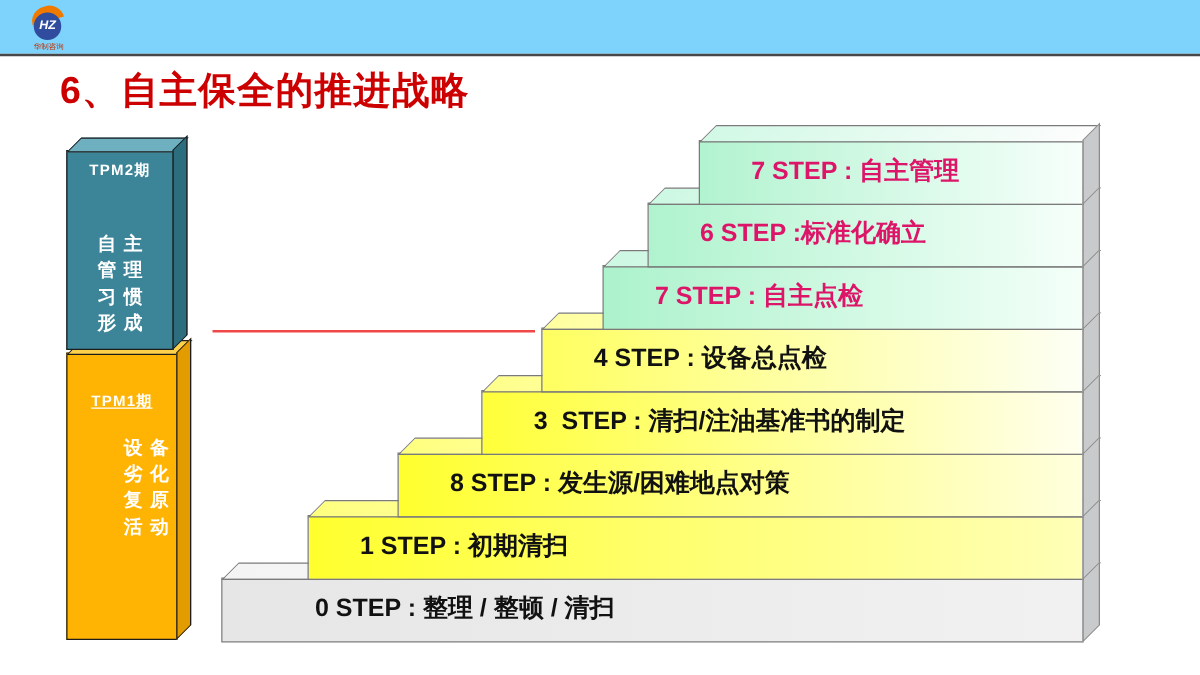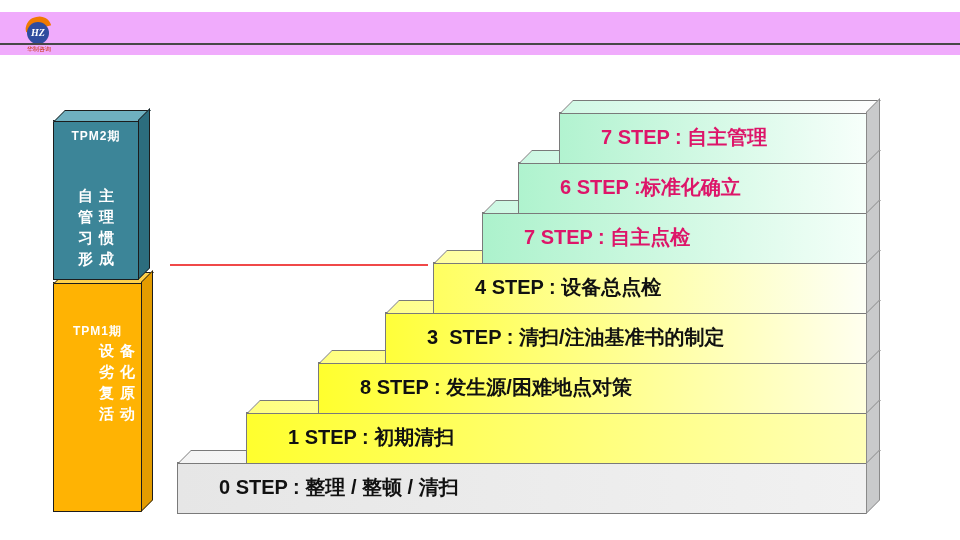--- a/index.html
+++ b/index.html
@@ -1,21 +1,21 @@
 <!DOCTYPE html>
 <html><head>
 <meta charset="utf-8">
 <style>
   html,body{margin:0;padding:0;background:#ffffff;}
   #slide{
     position:relative;width:960px;height:540px;overflow:hidden;background:#ffffff;
     font-family:"Liberation Sans","DejaVu Sans",sans-serif;
   }
   
-  .header{position:absolute;left:0;top:12px;width:960px;height:43px;background:#f0abfc;z-index:30;font-family:Liberation Serif, serif;}
+  .header{position:absolute;left:0;top:0;width:960px;height:43px;background:#7dd3fc;z-index:30;}
   .logo{position:absolute;left:22px;top:4px;width:34px;height:36px;}
   .logo-arc{position:absolute;left:2px;top:1px;width:26px;height:12px;background:#F07A00;
             border-radius:13px 13px 0 0;transform:rotate(-16deg);}
   .logo-circle{position:absolute;left:5px;top:6px;width:22px;height:22px;border-radius:50%;
                background:#2F4C9E;color:#ffffff;font-size:10px;font-weight:bold;font-style:italic;
                line-height:22px;text-align:center;}
   .logo-caption{position:absolute;left:-2px;top:29px;width:38px;font-size:6px;color:#C43000;
                 text-align:center;white-space:nowrap;}
   .brand{position:absolute;left:62px;top:11px;font-size:17px;font-weight:bold;color:#111111;
          letter-spacing:2px;white-space:pre;}
@@ -29,24 +29,24 @@
   .pillar::before{content:"";position:absolute;left:-1px;top:-11px;width:100%;height:10px;
           background:var(--top);border:1px solid #1c1c1c;
           transform:skewX(-45deg);transform-origin:bottom left;}
   .pillar::after{content:"";position:absolute;right:-12px;top:-1px;width:10px;height:100%;
           background:var(--side);border:1px solid #1c1c1c;
           transform:skewY(-45deg);transform-origin:top left;}
   .tpm2{left:53px;top:120px;width:84px;height:158px;z-index:21;}
   .tpm1{left:53px;top:282px;width:87px;height:228px;z-index:20;}
   .pillar-label{font-size:12px;letter-spacing:1px;}
   .tpm2 .pillar-label{margin-top:7px;}
-  .tpm1 .pillar-label{margin-top:40px;}
+  .tpm1 .pillar-label{margin-top:30px;text-decoration:underline;}
   .pillar-lines{font-size:15px;line-height:21px;letter-spacing:6px;text-indent:6px;}
   .tpm2 .pillar-lines{margin-top:40px;}
-  .tpm1 .pillar-lines{padding-left:39px;}
+  .tpm1 .pillar-lines{margin-top:18px;padding-left:39px;}
   
   .connector{position:absolute;left:170px;top:264px;width:258px;height:2px;z-index:5;}
   
   .step{position:absolute;border:1px solid #7a7a7a;
         background:linear-gradient(to right,var(--from),var(--to));}
   .step::before{content:"";position:absolute;left:-1px;top:-13px;width:100%;height:12px;
         background:linear-gradient(to right,var(--topface),#fdfdfd);border:1px solid #7a7a7a;
         transform:skewX(-45deg);transform-origin:bottom left;}
   .step::after{content:"";position:absolute;right:-14px;top:-1px;width:12px;height:100%;
         background:#C9CACB;border:1px solid #8a8a8a;
@@ -61,20 +61,21 @@
 
   <div class="header">
     <div class="logo">
       <span class="logo-arc"></span>
       <span class="logo-circle">HZ</span>
       <span class="logo-caption">华制咨询</span>
     </div>
   </div>
   <div class="divider"></div>
 
+  <h1 class="title" style="color: rgb(204, 0, 0);">6、自主保全的推进战略</h1>
 
   <div class="pillar tpm2" style="--front: #3C8598; --top: #6FB0C0; --side: #2C6D7E; color: rgb(255, 255, 255);">
     <div class="pillar-label">TPM2期</div>
     <div class="pillar-lines">
       <div>自主</div>
       <div>管理</div>
       <div>习惯</div>
       <div>形成</div>
     </div>
   </div>
@@ -86,21 +87,21 @@
       <div>劣化</div>
       <div>复原</div>
       <div>活动</div>
     </div>
   </div>
 
   <div class="connector" style="background: rgb(240, 72, 72);"></div>
 
   <div id="stairs">
       <div class="step" style="left: 177px; top: 462px; width: 688px; height: 50px; z-index: 1; --from: #E6E6E6; --to: #F1F1F1; --topface: #F4F4F4;">
-        <span class="step-label" style="color: rgb(17, 17, 17);">0 STEP : 整理 / 整顿 / 清扫</span>
+        <span class="step-label" style="color: rgb(17, 17, 17); margin-left: 33px;">0 STEP : 整理 / 整顿 / 清扫</span>
       </div>
       <div class="step" style="left: 246px; top: 412px; width: 619px; height: 50px; z-index: 2; --from: #FFFF2E; --to: #FFFFB8; --topface: #FFFF80;">
         <span class="step-label" style="color: rgb(17, 17, 17);">1 STEP : 初期清扫</span>
       </div>
       <div class="step" style="left: 318px; top: 362px; width: 547px; height: 50px; z-index: 3; --from: #FFFF2E; --to: #FFFFDE; --topface: #FFFF80;">
         <span class="step-label" style="color: rgb(17, 17, 17);">8 STEP : 发生源/困难地点对策</span>
       </div>
       <div class="step" style="left: 385px; top: 312px; width: 480px; height: 50px; z-index: 4; --from: #FFFF3A; --to: #FFFFEF; --topface: #FFFF8C;">
         <span class="step-label" style="color: rgb(17, 17, 17);">3  STEP : 清扫/注油基准书的制定</span>
       </div>

